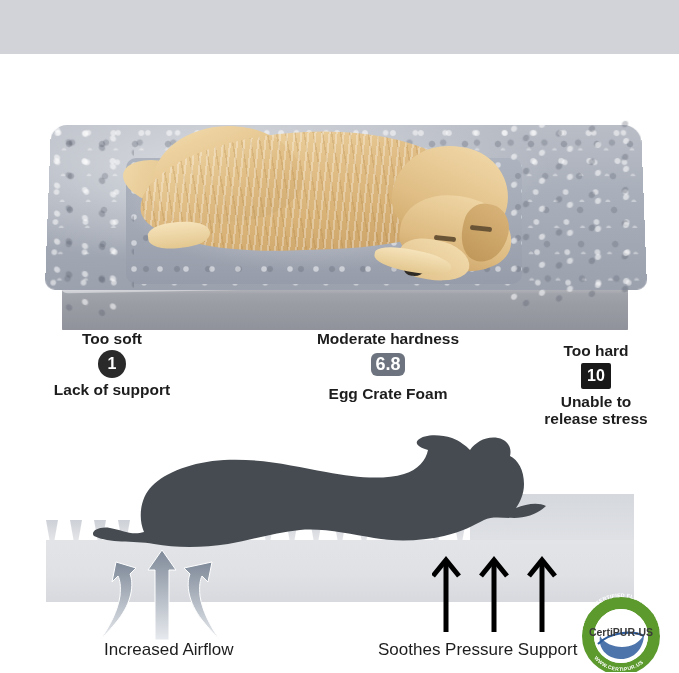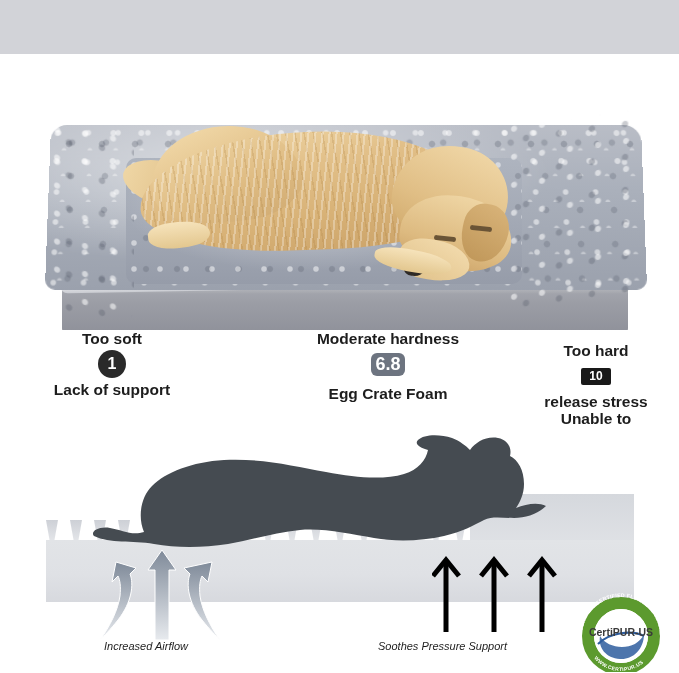--- a/index.html
+++ b/index.html
@@ -203,22 +203,22 @@
   }
   .badge.circle{
     width:28px;height:28px;border-radius:50%;
     background:#2a2a2a;font-size:16px;
   }
   .badge.rounded{
     width:34px;height:23px;border-radius:6px;
     background:#6d7480;font-size:18px;
   }
   .badge.square{
-    width:30px;height:17px;border-radius:2px;
-    background:#191919;font-size:12px;
+    width:30px;height:26px;border-radius:2px;
+    background:#191919;font-size:16px;
   }
   .stop-soft{left:22px;top:0;width:180px;}
   .stop-mid{left:288px;top:0;width:200px;}
   .stop-hard{left:520px;top:12px;width:152px;}
   .badge-row{height:34px;display:flex;align-items:center;justify-content:center;}
 
   
   .diagram{
     position:absolute;left:0;top:424px;width:679px;height:249px;
     background:#ffffff;overflow:hidden;
@@ -237,23 +237,22 @@
   
   .silhouette{
     position:absolute;left:88px;top:8px;width:508px;height:126px;
   }
   
   .airflow{position:absolute;left:100px;top:120px;width:140px;height:100px;}
   
   .pressure{position:absolute;left:432px;top:130px;width:130px;height:80px;}
 
   .caption{
-    position:absolute;font-size:11px;color:#1d1d1d;white-space:nowrap;
+    position:absolute;font-size:17px;color:#1d1d1d;white-space:nowrap;
     font-family:"Liberation Sans", sans-serif;
-    font-style:italic;
   }
   .cap-air{left:104px;top:640px;}
   .cap-press{left:378px;top:640px;}
 
   
   .certipur{position:absolute;left:570px;top:592px;width:102px;height:80px;}
 </style>
 </head>
 <body>
 
@@ -311,22 +310,22 @@
         <span class="badge rounded">6.8</span>
       </div>
       <div class="stop-bottom" style="margin-top:4px;">Egg Crate Foam</div>
     </div>
 
     <div class="scale-stop stop-hard">
       <div class="stop-top">Too hard</div>
       <div class="badge-row">
         <span class="badge square">10</span>
       </div>
+      <div class="stop-bottom">Unable to</div>
       <div class="stop-bottom">release stress</div>
-      <div class="stop-bottom">Unable to</div>
     </div>
   </div>
 
   <div class="diagram">
 
     <svg class="foam-teeth" viewBox="0 0 588 40" preserveAspectRatio="none">
       <defs>
         <linearGradient id="toothg" x1="0" y1="0" x2="0" y2="1">
           <stop offset="0%" stop-color="#cdd0d6"></stop>
           <stop offset="100%" stop-color="#f2f3f5"></stop>

